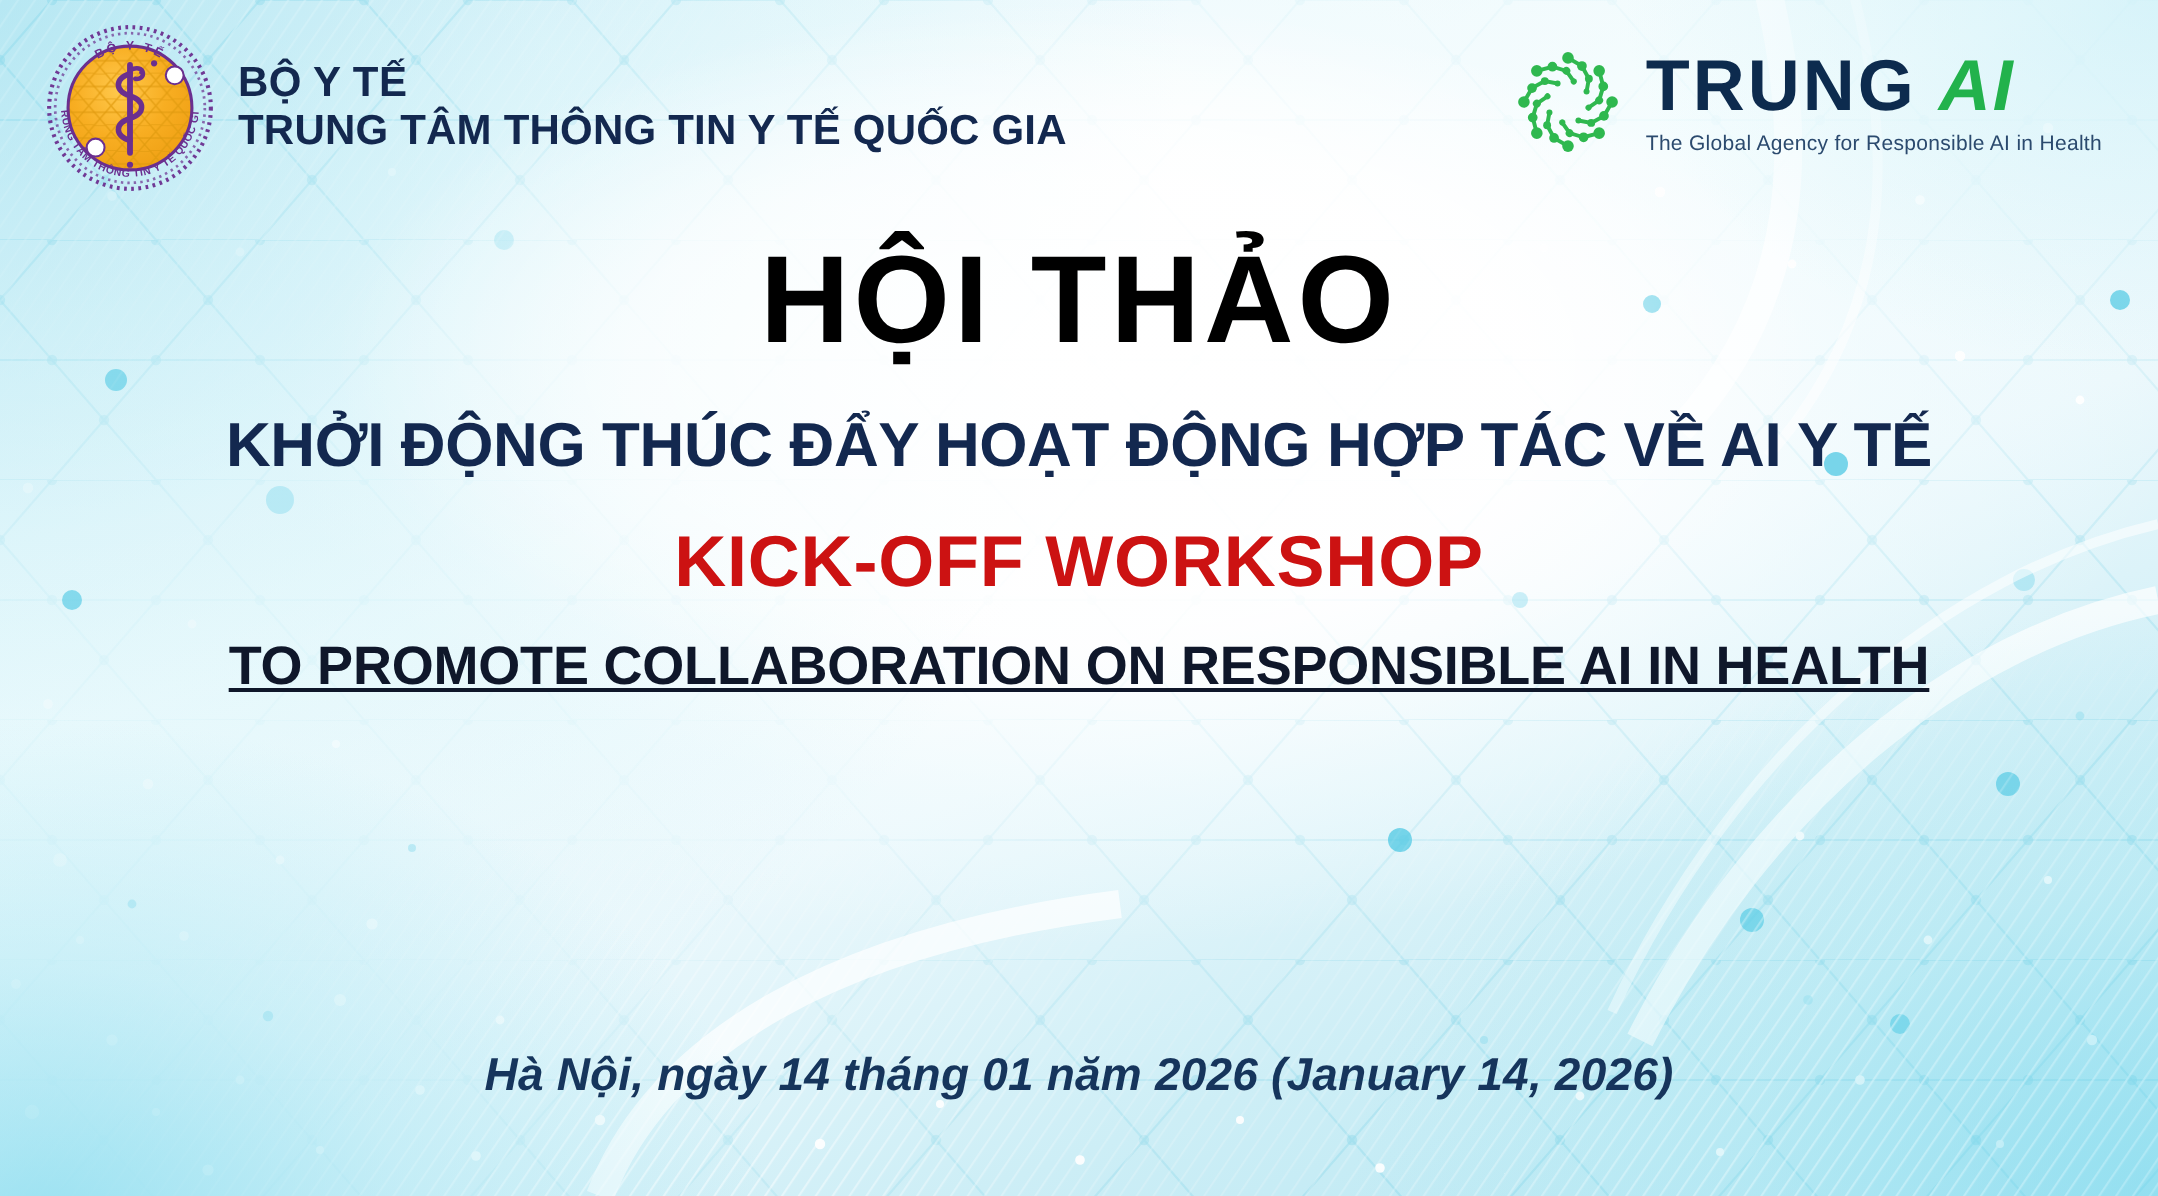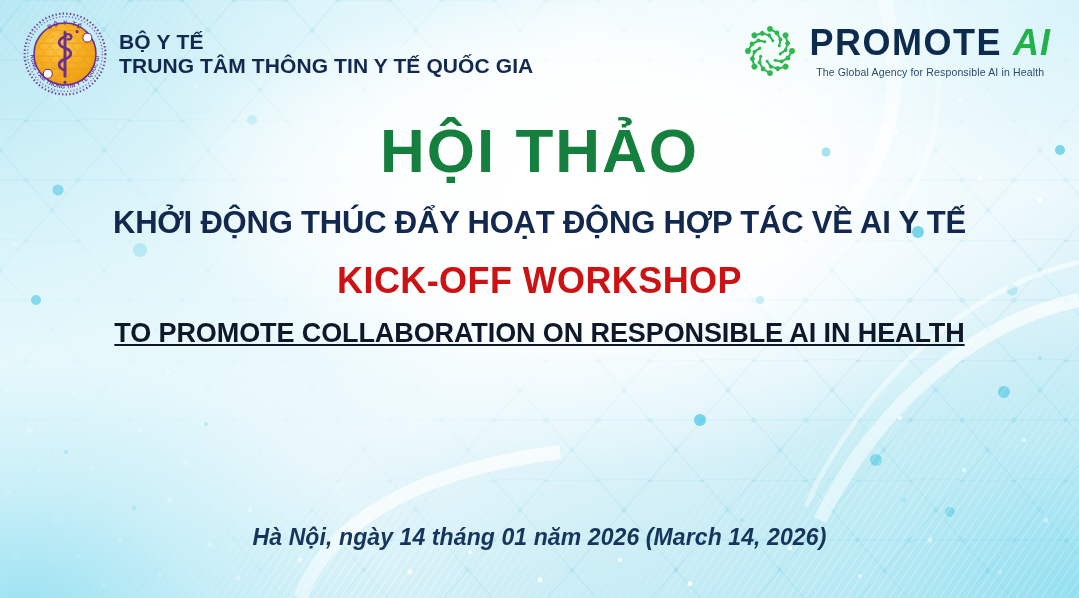--- a/index.html
+++ b/index.html
@@ -124,21 +124,21 @@
   
   #titles {
     position: absolute;
     left: 0; right: 0;
     top: 118px;
     text-align: center;
   }
   #title-vi-main {
     font-size: 62px;
     font-weight: bold;
-    color: #15803d;
+    color: #000000;
     letter-spacing: 2px;
     line-height: 1.05;
     margin: 0;
   }
   #title-vi-sub {
     margin-top: 22px;
     font-size: 31px;
     font-weight: bold;
     color: #13284f;
     letter-spacing: -0.2px;
@@ -461,30 +461,30 @@
               <circle cx="68" cy="30" r="3.4"></circle>
                 <circle cx="66" cy="41" r="2.6"></circle>
               <path d="M50,12 L62,19 L68,30 L66,41" stroke="#2fb84f" stroke-width="3.4" fill="none"></path>
             </g>
           </g>
         </g>
       </svg>
 
       <div id="hai-words">
         <div id="hai-wordmark">
-          <span class="hai-health">PROMOTE</span>
+          <span class="hai-health">TRUNG</span>
           <span class="hai-ai">AI</span>
         </div>
         <div class="hai-tag">The Global Agency for Responsible AI in Health</div>
       </div>
     </div>
   </div>
 
   <div id="titles">
     <div id="title-vi-main">HỘI THẢO</div>
     <div id="title-vi-sub">KHỞI ĐỘNG THÚC ĐẨY HOẠT ĐỘNG HỢP TÁC VỀ AI Y TẾ</div>
     <div id="title-en-main">KICK-OFF WORKSHOP</div>
     <div id="title-en-sub">TO PROMOTE COLLABORATION ON RESPONSIBLE AI IN HEALTH</div>
   </div>
 
-  <div id="date-line">Hà Nội, ngày 14 tháng 01 năm 2026 (March 14, 2026)</div>
+  <div id="date-line">Hà Nội, ngày 14 tháng 01 năm 2026 (January 14, 2026)</div>
 
 </div>
 
 </body></html>

